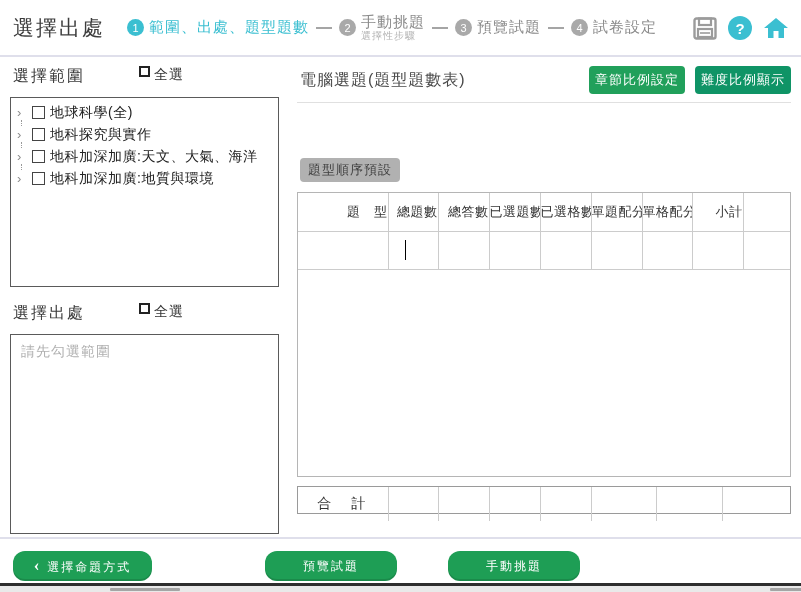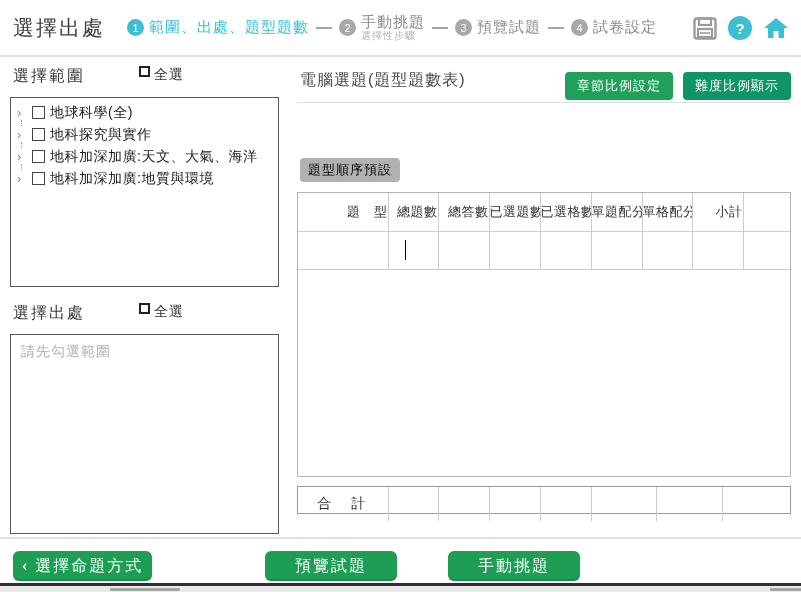--- a/index.html
+++ b/index.html
@@ -42,45 +42,45 @@
   .tree-label { font-size:14px; color:#222; letter-spacing:0.5px; white-space:nowrap; }
   .source-head { margin-top:16px; }
   .source-box { margin-top:5px; width:269px; height:200px; border:1px solid #5a5a5a; background:#fff; padding:8px 10px; }
   .placeholder { font-size:14px; color:#b0b0b0; letter-spacing:1px; }
 
   
   .right-panel { position:absolute; left:297px; top:62px; width:494px; height:462px; }
   .right-title { position:absolute; left:3px; top:8px; font-size:16px; color:#4a4a4a; letter-spacing:1px; }
   .right-btns { position:absolute; right:0; top:4px; display:flex; gap:10px; }
   .pill-btn { border:none; border-radius:4px; color:#fff; font-size:13px; letter-spacing:1px;
-              padding:5px 12px; font-family:inherit; cursor:pointer;margin-top:6px; }
+              padding:5px 6px; font-family:inherit; cursor:pointer; }
   .btn-chapter { background:#21a05b; }
   .btn-difficulty { background:#0f9466; }
   .right-divider { position:absolute; left:0; top:40px; width:494px; height:1px; background:#e0e0e0; }
-  .badge { position:absolute; left:3px; top:96px; background:#b1b1b1; color:#000000; font-size:13px;
+  .badge { position:absolute; left:3px; top:96px; background:#b1b1b1; color:#404040; font-size:13px;
            letter-spacing:1px; padding:3px 8px; border-radius:4px; }
   .table-wrap { position:absolute; left:0; top:130px; width:494px; height:285px; border:1px solid #b5b5b5; background:#fff; }
   table.qtable { border-collapse:collapse; width:100%; table-layout:fixed; }
   table.qtable th, table.qtable td { border:1px solid #ccc; font-weight:normal; }
   table.qtable tr:first-child th { border-top:none; }
   table.qtable th:first-child, table.qtable td:first-child { border-left:none; }
   table.qtable th:last-child, table.qtable td:last-child { border-right:none; }
   table.qtable th { height:38px; font-size:13px; color:#333; text-align:right; letter-spacing:0.5px;
                     white-space:nowrap; overflow:hidden; }
   table.qtable td { height:38px; font-size:13px; color:#333; }
   .caret { display:inline-block; width:1px; height:20px; background:#000; margin-left:16px; vertical-align:middle; }
   .totals-wrap { position:absolute; left:0; top:424px; width:494px; height:28px; border:1px solid #9a9a9a; background:#fff; }
   table.ttable { border-collapse:collapse; width:100%; height:34px; table-layout:fixed; }
   table.ttable td { border-left:1px solid #ccc; font-size:14px; color:#333; text-align:center; letter-spacing:3px; }
   table.ttable td:first-child { border-left:none; }
 
   
   .footer-sep { position:absolute; left:0; top:537px; width:801px; height:2px; background:#dfdfeb; }
-  .footer-btn { position:absolute; top:551px; height:30px; border:none; border-radius:6px;
-                background:#1e9e55; color:#fff; font-size:16px; letter-spacing:2px;
+  .footer-btn { position:absolute; top:551px; height:30px; border:none; border-radius:12px;
+                background:#1e9e55; color:#fff; font-size:12px; letter-spacing:2px;
                 font-family:Liberation Serif, serif; cursor:pointer; box-shadow:inset 0 -2px rgba(0,0,0,0.12); }
   .btn-back { left:13px; width:139px; }
   .btn-back::before { content:"\2039"; font-weight:bold; margin-right:6px; font-size:17px; }
   .btn-preview { left:265px; width:132px; }
   .btn-manual { left:448px; width:132px; }
   .btn-generate { left:632px; width:131px; }
 
   .bottom-dark { position:absolute; left:0; top:583px; width:801px; height:3px; background:#2e2e2e; }
   .bottom-strip { position:absolute; left:0; top:586px; width:801px; height:6px; background:#e9e9e9; }
   .smudge { position:absolute; top:2px; height:3px; background:#a5a5a5; border-radius:1px; }

